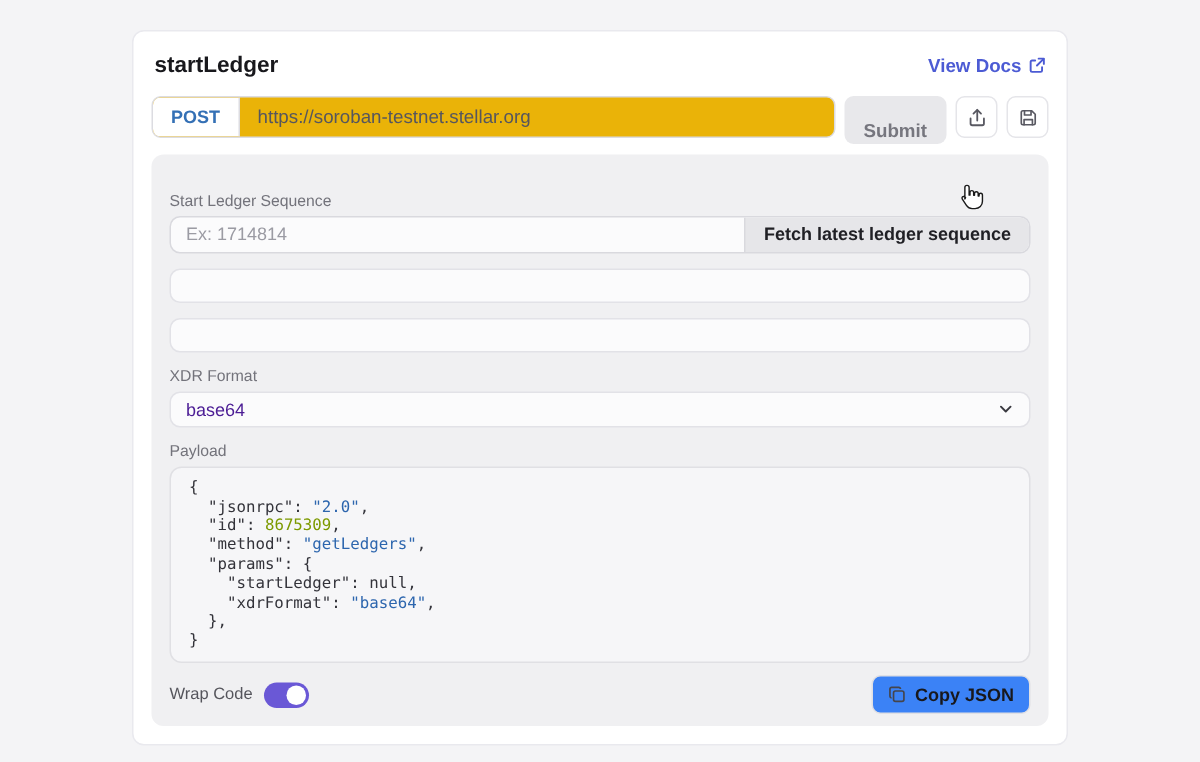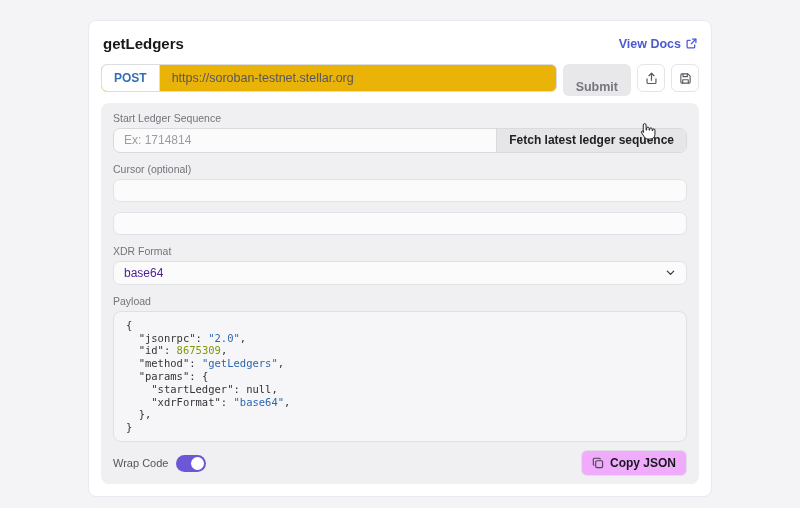--- a/index.html
+++ b/index.html
@@ -115,34 +115,34 @@
   .toggle {
     width: 30px; height: 17px; border-radius: 9px; background: #6a58d6;
     position: relative; cursor: pointer; border: none;
   }
   .toggle .knob {
     position: absolute; top: 2px; right: 2px;
     width: 13px; height: 13px; border-radius: 50%; background: #ffffff;
   }
   .copy-json-btn {
     display: flex; align-items: center; gap: 6px;
-    background: #f0abfc; border: 1px solid #e0e0e4; border-radius: 6px;
+    background: #3b82f6; border: 1px solid #e0e0e4; border-radius: 6px;
     padding: 5px 10px; font-size: 12px; font-weight: 600; color: #18181c;
     font-family: inherit; cursor: pointer;
   }
   .mouse-cursor { position: absolute; left: 639px; top: 122px; z-index: 10; pointer-events: none; }
   svg { display: block; }
 </style>
 </head>
 <body>
 
 <div class="card">
 
   <div class="card-header">
-    <div class="endpoint-title">getLedgers</div>
+    <div class="endpoint-title">startLedger</div>
     <a class="view-docs">
       <span>View Docs</span>
       <span>
         <svg width="11" height="11" viewBox="0 0 12 12" fill="none" stroke="#4c5bd4" stroke-width="1.4" stroke-linecap="round" stroke-linejoin="round">
           <path d="M4.5 2.5 H2.2 C1.6 2.5 1.2 2.9 1.2 3.5 V9.8 C1.2 10.4 1.6 10.8 2.2 10.8 H8.5 C9.1 10.8 9.5 10.4 9.5 9.8 V7.5"></path>
           <path d="M7 1.2 H10.8 V5"></path>
           <path d="M10.6 1.4 L5.8 6.2"></path>
         </svg>
       </span>
     </a>
@@ -178,21 +178,20 @@
 
     <div class="field-group">
       <label class="field-label">Start Ledger Sequence</label>
       <div class="fetch-group">
         <input class="text-input" type="text" placeholder="Ex: 1714814" style="">
         <button class="fetch-btn">Fetch latest ledger sequence</button>
       </div>
     </div>
 
     <div class="field-group">
-      <label class="field-label">Cursor (optional)</label>
       <input class="text-input" type="text" style="">
     </div>
 
     <div class="field-group">
       <input class="text-input" type="text" style="">
     </div>
 
     <div class="field-group">
       <label class="field-label">XDR Format</label>
       <div class="select-box">

